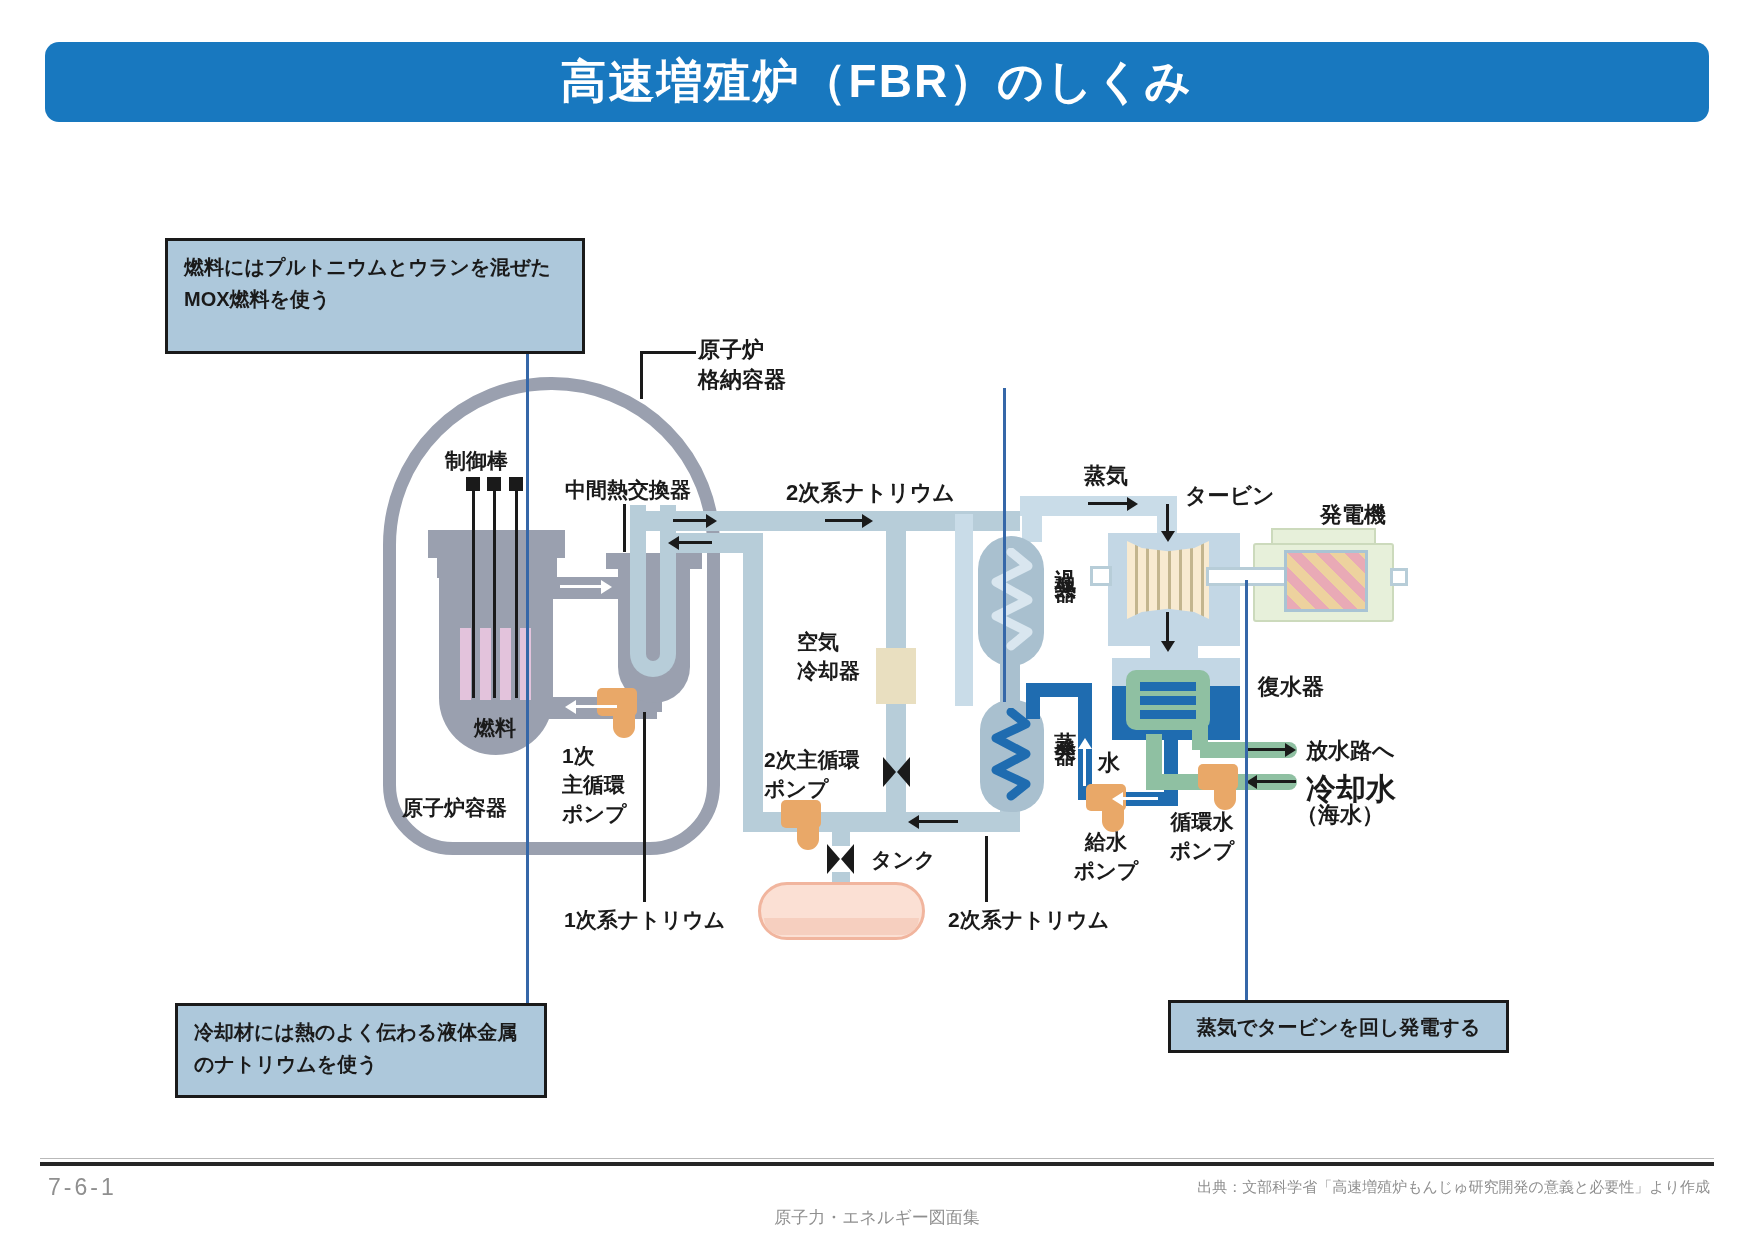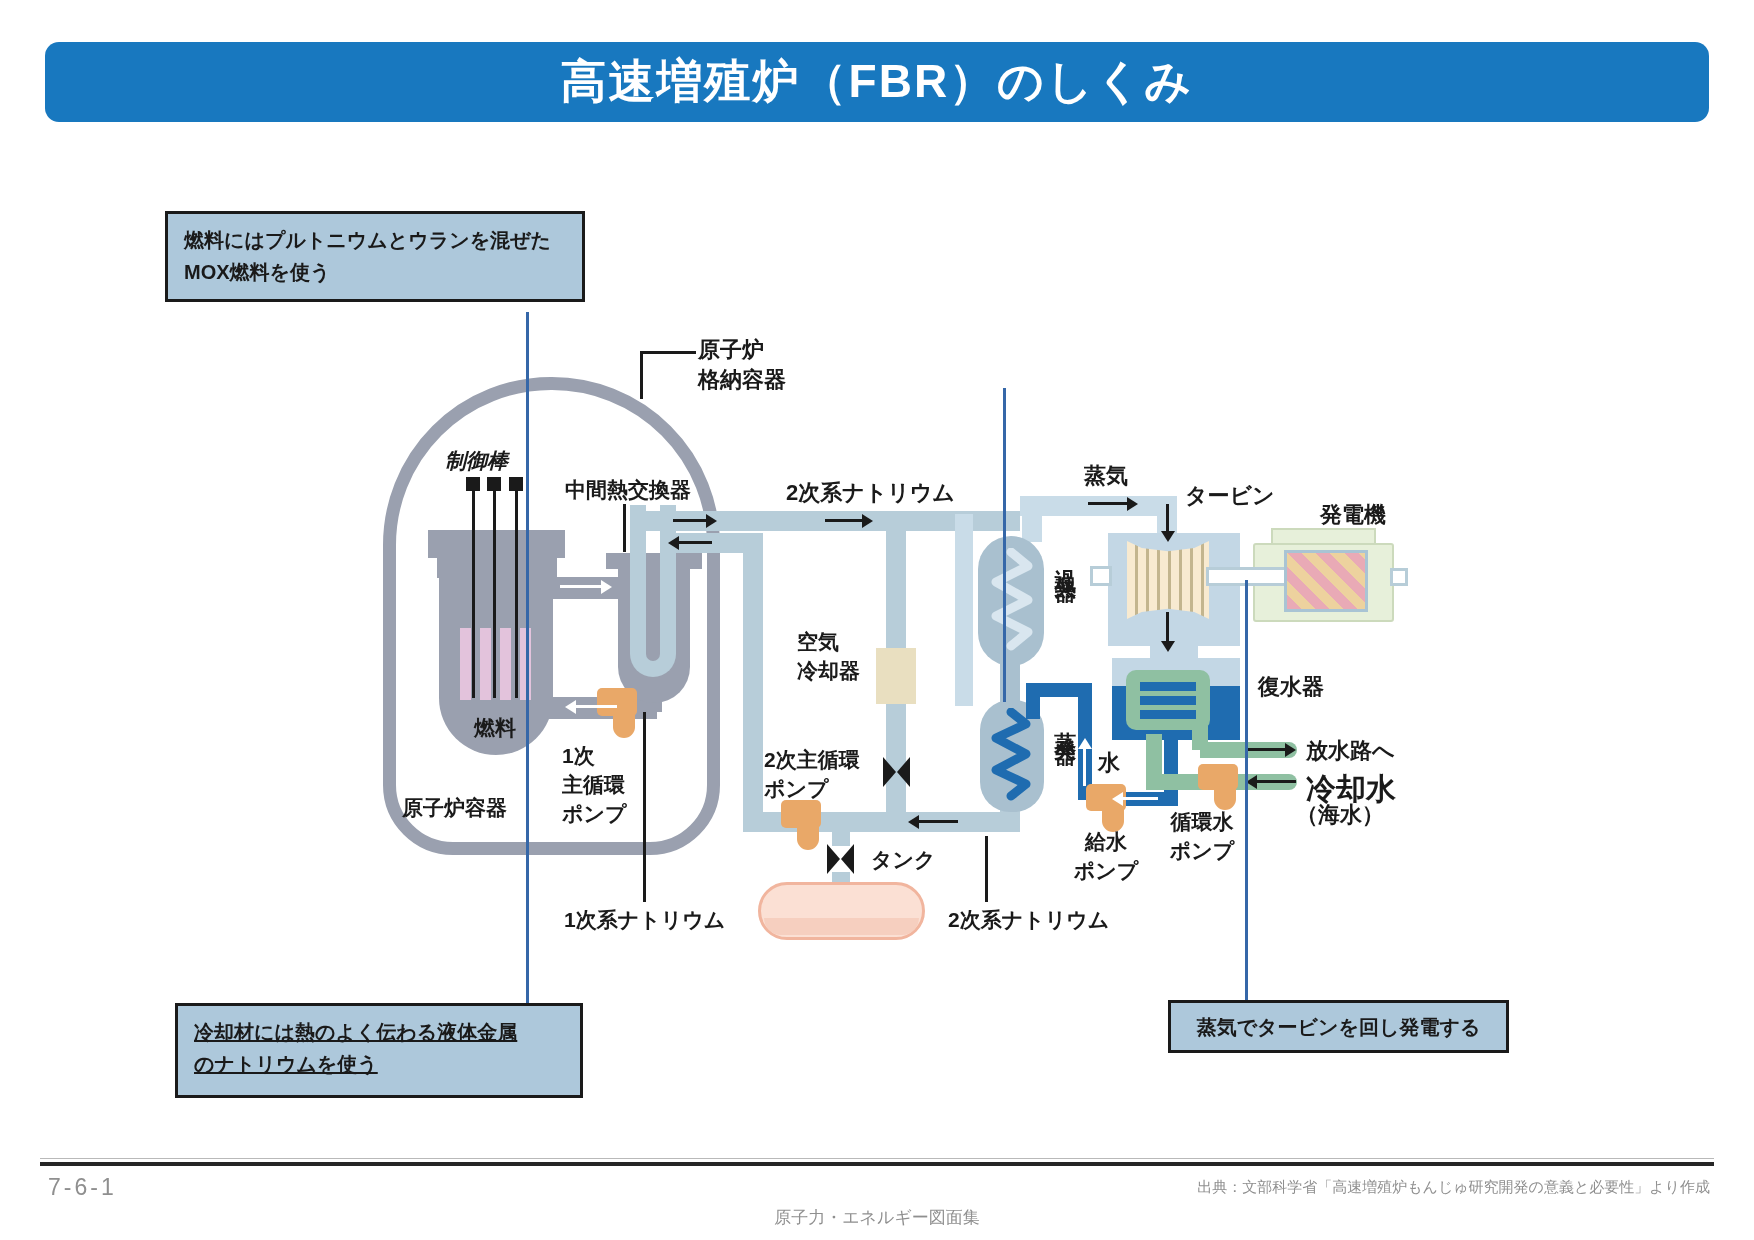--- a/index.html
+++ b/index.html
@@ -144,21 +144,21 @@
   <div class="ar h l" style="left:1122px;top:797px;width:36px;color:#fff;"></div>
 
   <div class="blackline" style="left:640px;top:351px;width:56px;height:3px;"></div>
   <div class="blackline" style="left:640px;top:351px;width:3px;height:48px;"></div>
   <div class="blackline" style="left:623px;top:504px;width:3px;height:48px;"></div>
   <div class="blackline" style="left:643px;top:712px;width:3px;height:190px;"></div>
   <div class="blackline" style="left:985px;top:836px;width:3px;height:66px;"></div>
 
   <div class="lbl" style="left:698px;top:335px;font-size:22px;">原子炉
 格納容器</div>
-  <div class="lbl" style="left:445px;top:447px;font-style:italic;">制御棒</div>
+  <div class="lbl" style="left:445px;top:447px;">制御棒</div>
   <div class="lbl" style="left:565px;top:476px;">中間熱交換器</div>
   <div class="lbl" style="left:786px;top:478px;font-size:22px;">2次系ナトリウム</div>
   <div class="lbl" style="left:1084px;top:461px;font-size:22px;">蒸気</div>
   <div class="lbl" style="left:1185px;top:481px;font-size:22px;">タービン</div>
   <div class="lbl" style="left:1320px;top:500px;font-size:22px;">発電機</div>
   <div class="lbl vtext" style="left:1050px;top:551px;font-size:22px;">過熱器</div>
   <div class="lbl vtext" style="left:1050px;top:714px;font-size:22px;">蒸発器</div>
   <div class="lbl" style="left:797px;top:628px;">空気
 冷却器</div>
   <div class="lbl" style="left:474px;top:714px;">燃料</div>
@@ -178,23 +178,23 @@
   <div class="lbl" style="left:1160px;top:808px;width:84px;text-align:center;">循環水
 ポンプ</div>
   <div class="lbl" style="left:871px;top:846px;">タンク</div>
   <div class="lbl" style="left:564px;top:906px;">1次系ナトリウム</div>
   <div class="lbl" style="left:948px;top:906px;">2次系ナトリウム</div>
 
   <div class="blueline" style="left:526px;top:312px;width:3px;height:692px;"></div>
   <div class="blueline" style="left:1003px;top:388px;width:3px;height:314px;"></div>
   <div class="blueline" style="left:1245px;top:580px;width:3px;height:421px;"></div>
 
-  <div class="callout" style="left:165px;top:211px;width:420px;height:91px;">燃料にはプルトニウムとウランを混ぜた
+  <div class="callout" style="left:165px;top:238px;width:420px;height:116px;">燃料にはプルトニウムとウランを混ぜた
 MOX燃料を使う</div>
-  <div class="callout" style="left:175px;top:1003px;width:408px;height:95px;text-decoration:underline;">冷却材には熱のよく伝わる液体金属
+  <div class="callout" style="left:175px;top:1003px;width:372px;height:95px;">冷却材には熱のよく伝わる液体金属
 のナトリウムを使う</div>
   <div class="callout center" style="left:1168px;top:1000px;width:341px;height:53px;">蒸気でタービンを回し発電する</div>
 
   <div class="abs" style="left:40px;top:1158px;width:1674px;height:1px;background:#b9b9b9;"></div>
   <div class="abs" style="left:40px;top:1162px;width:1674px;height:4px;background:#262626;"></div>
   <div class="foot" style="left:48px;top:1174px;font-size:23px;letter-spacing:3px;">7-6-1</div>
   <div class="foot" style="right:44px;top:1178px;font-size:15px;">出典：文部科学省「高速増殖炉もんじゅ研究開発の意義と必要性」より作成</div>
   <div class="foot" style="left:0;top:1206px;width:1754px;text-align:center;font-size:17px;">原子力・エネルギー図面集</div>
 
 </div>

